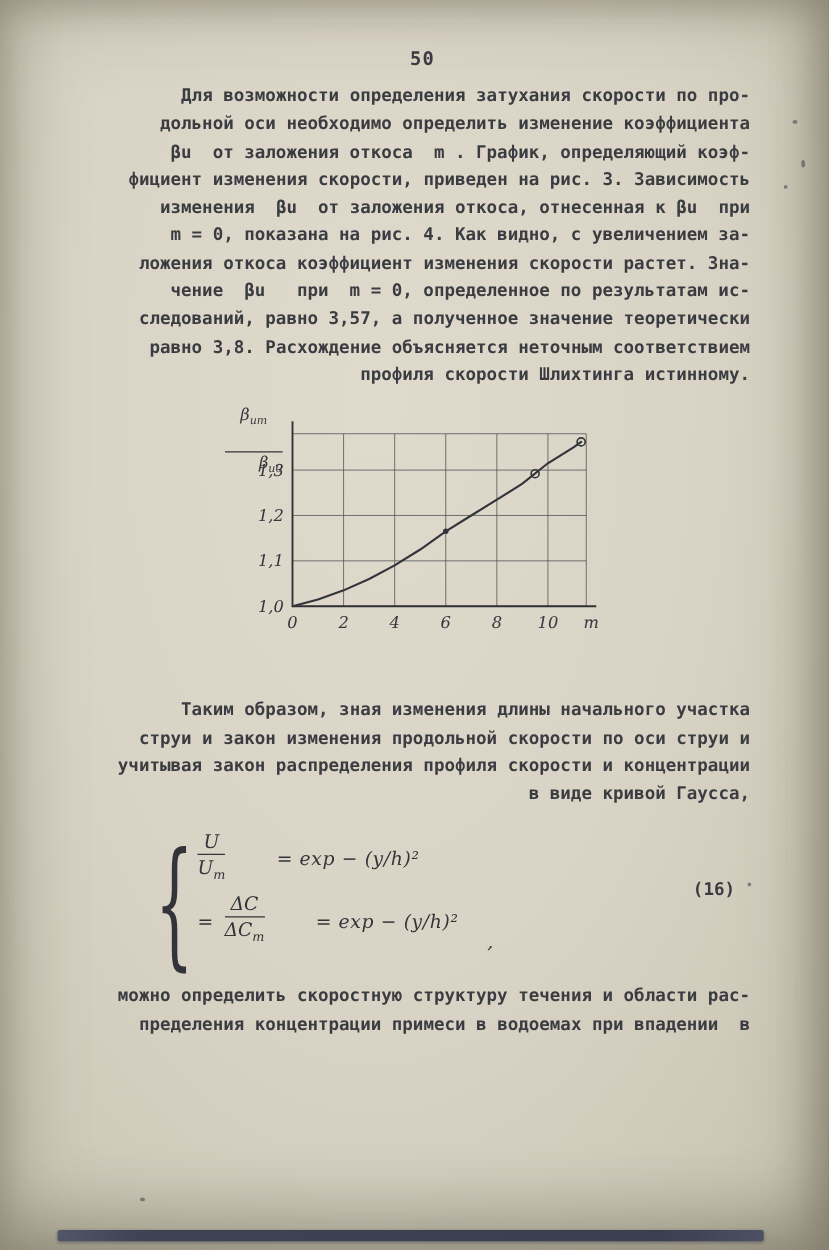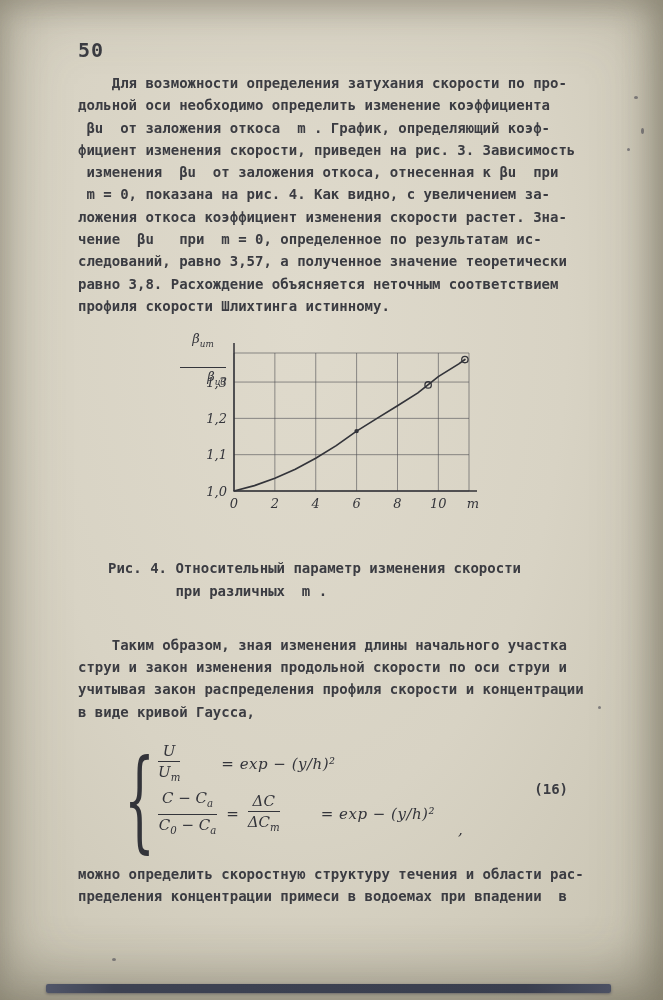--- a/index.html
+++ b/index.html
@@ -11,29 +11,30 @@
   .scan{
     position:relative;width:663px;height:1000px;
     background:radial-gradient(ellipse at 45% 32%, #dfdacc 0%, #d8d3c4 52%, #cbc6b5 88%, #bdb8a6 100%);
     box-shadow:inset 0 0 70px rgba(95,90,72,.32),
                inset -14px 0 28px rgba(95,90,72,.22),
                inset 0 -34px 46px rgba(105,100,82,.28),
                inset 0 10px 24px rgba(110,105,88,.18);
   }
   .content{position:absolute;inset:0;padding:38px 65px 0 78px;}
   .page-number{
-    text-align:left;font-size:20px;font-weight:bold;color:#3a3b41;
+    text-align:center;font-size:15px;font-weight:bold;color:#3a3b41;
     letter-spacing:1px;margin-bottom:10px;
   }
   .para{
     white-space:pre-wrap;
     width:522px;
     font:bold 14px/22.3px "DejaVu Sans Mono",monospace;
     color:#3b3c42;
     text-rendering:optimizeLegibility;
+    text-align:right;
   }
   .p1{margin-top:2px;}
   .p2{margin-top:32px;}
   .p3{margin-top:12px;}
 
   
   .figure{position:relative;margin:22px 0 0 86px;width:350px;height:192px;}
   .figure svg{position:absolute;left:0;top:0;}
   .ylabel-frac{
     position:absolute;left:16px;top:-8px;width:46px;text-align:center;
@@ -71,21 +72,21 @@
   }
   .eq-lines{margin-left:34px;}
   .eq-line{display:flex;align-items:center;gap:9px;height:50px;}
   .frac{display:inline-flex;flex-direction:column;text-align:center;line-height:18px;}
   .frac .num{display:block;border-bottom:1.3px solid #33343a;padding:0 4px 1px;}
   .frac .den{display:block;padding-top:1px;}
   .equation sub{font-size:.68em;font-style:italic;}
   .rhs{letter-spacing:.5px;margin-left:32px;}
   .comma{margin-left:14px;align-self:flex-end;}
   .eq-label{
-    position:absolute;right:26px;top:42px;
+    position:absolute;right:6px;top:42px;
     font:bold 14px "DejaVu Sans Mono",monospace;font-style:normal;color:#3b3c42;
   }
 
   
   .bottom-strip{
     position:absolute;left:46px;right:52px;bottom:7px;height:9px;
     background:linear-gradient(90deg,#4a5066 0%,#353b4e 12%,#31374a 85%,#454b60 100%);
     border-radius:2px;opacity:.92;
     box-shadow:0 1px 3px rgba(40,40,55,.5);
   }
@@ -147,43 +148,37 @@
           <text x="233.47826086956522" y="169" class="xlab">8</text>
           <text x="274.3478260869565" y="169" class="xlab">10</text>
           <text x="309" y="169" class="xlab">m</text>
           <text x="63" y="156.5" class="ylab">1,0</text>
           <text x="63" y="120.18421052631575" class="ylab">1,1</text>
           <text x="63" y="83.86842105263158" class="ylab">1,2</text>
           <text x="63" y="47.55263157894732" class="ylab">1,3</text>
         </svg>
     </div>
 
-    <div class="caption">Рис. 4. Относительный параметр изменения скорости
-        при различных  m .</div>
 
     <div class="para p2">    Таким образом, зная изменения длины начального участка
 струи и закон изменения продольной скорости по оси струи и
 учитывая закон распределения профиля скорости и концентрации
 в виде кривой Гаусса,</div>
 
     <div class="equation">
       <span class="brace">{</span>
       <div class="eq-lines">
         <div class="eq-line">
           <span class="frac">
             <span class="num">U</span>
             <span class="den"><span>U</span><sub>m</sub></span>
           </span>
           <span class="rhs">= exp − (y/h)²</span>
         </div>
         <div class="eq-line">
-          <span class="frac">
-            <span class="num"><span>C − C</span><sub>a</sub></span>
-            <span class="den"><span>C</span><sub>0</sub><span> − C</span><sub>a</sub></span>
-          </span>
           <span>=</span>
           <span class="frac">
             <span class="num">ΔC</span>
             <span class="den"><span>ΔC</span><sub>m</sub></span>
           </span>
           <span class="rhs">= exp − (y/h)²</span>
           <span class="comma">,</span>
         </div>
       </div>
       <span class="eq-label">(16)</span>

